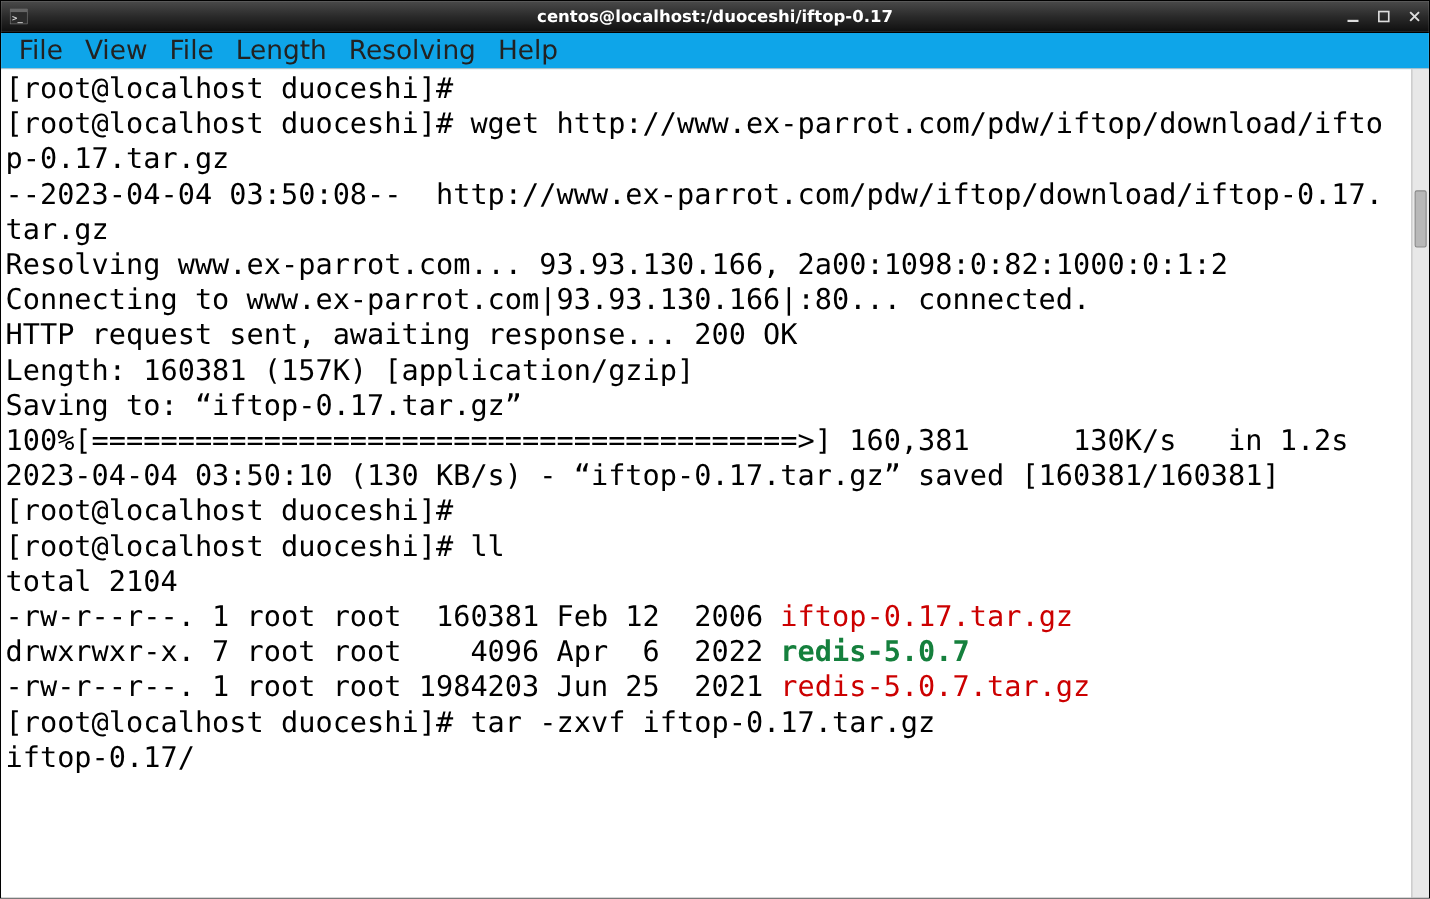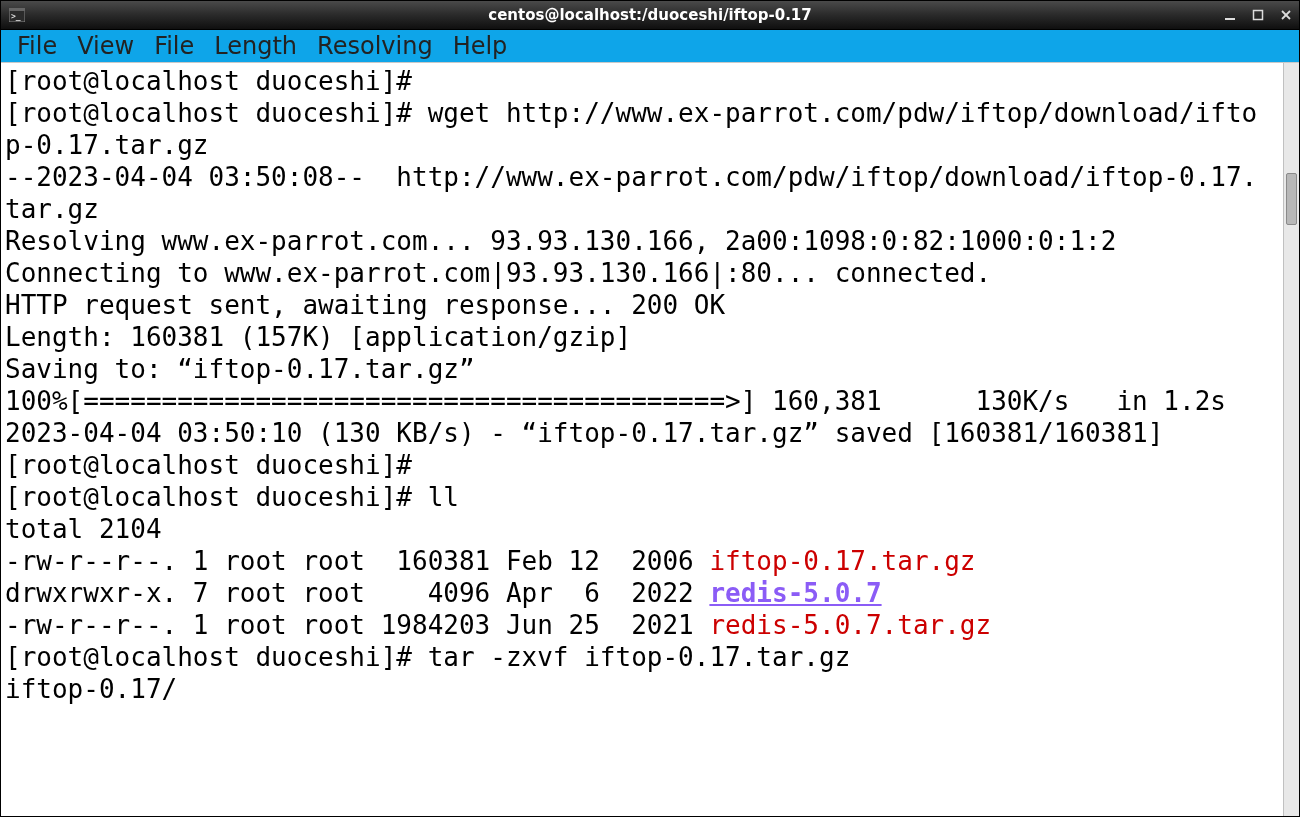--- a/index.html
+++ b/index.html
@@ -108,21 +108,21 @@
     position: absolute;
     left: 2px;
     right: 2px;
     top: 110px;
     height: 50px;
     background: #b8b8b8;
     border: 1px solid #8a8a8a;
     border-radius: 2px;
   }
   .red  { color: #cc0000; font-weight: normal; }
-  .blue { color: #8b5cf6; font-weight: bold; text-decoration: underline; }
+  .blue { color: #15803d; font-weight: bold; }
   .line { display: block; }
 </style>
 </head>
 <body>
 
 <div class="window">
 
   <div class="titlebar">
     <span class="app-icon">
       <svg width="16" height="14" viewBox="0 0 16 14">

